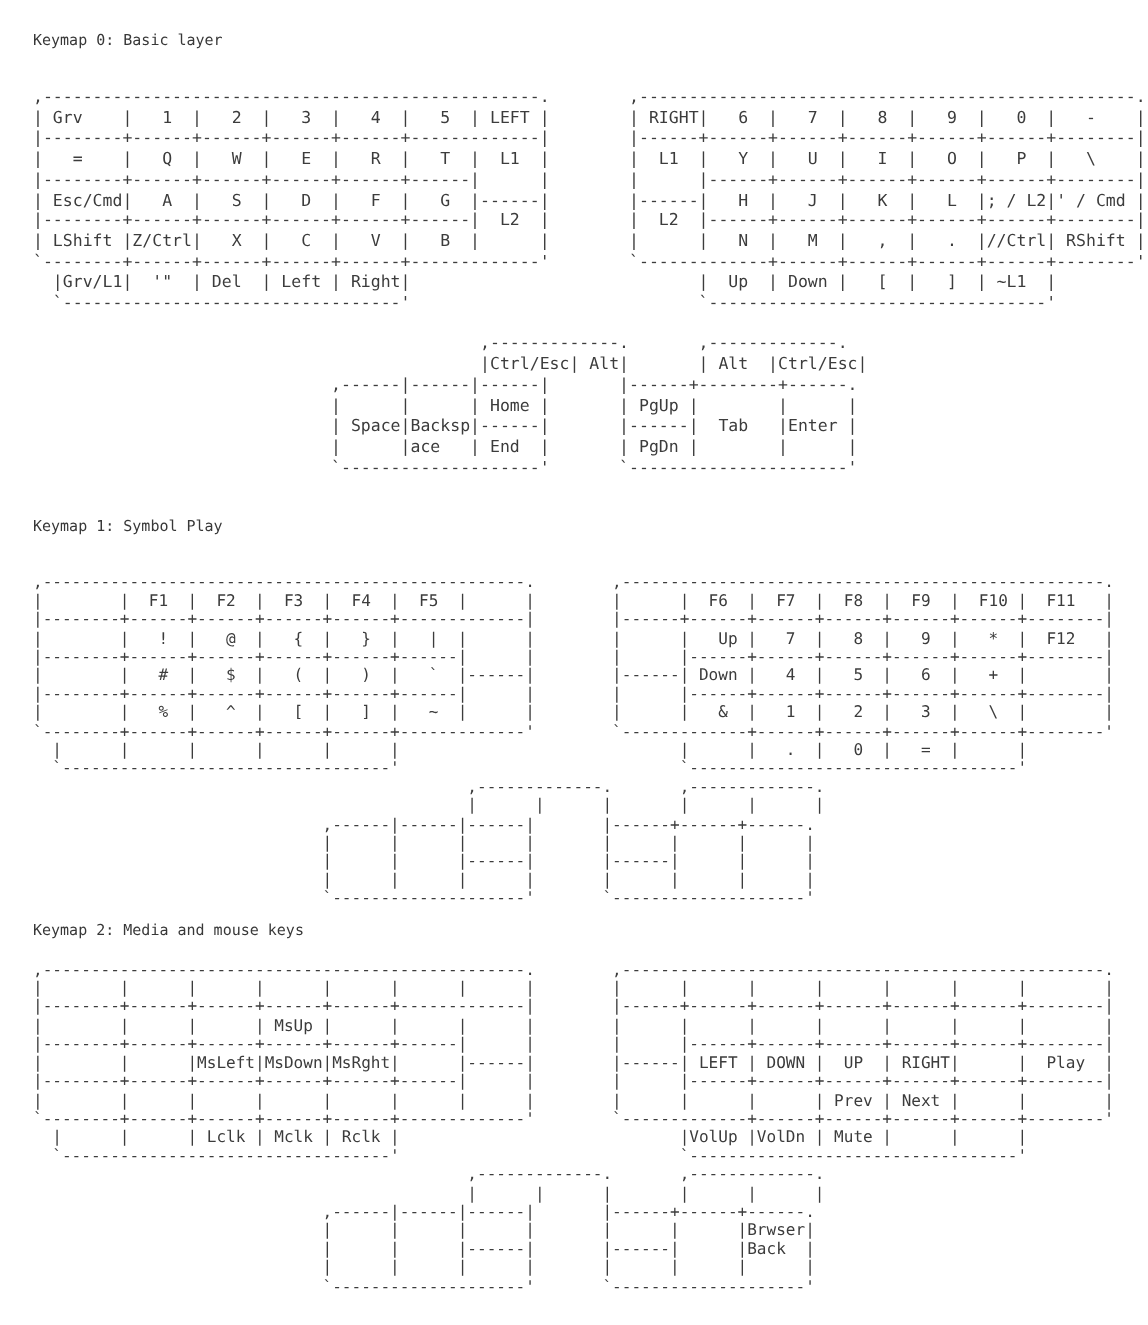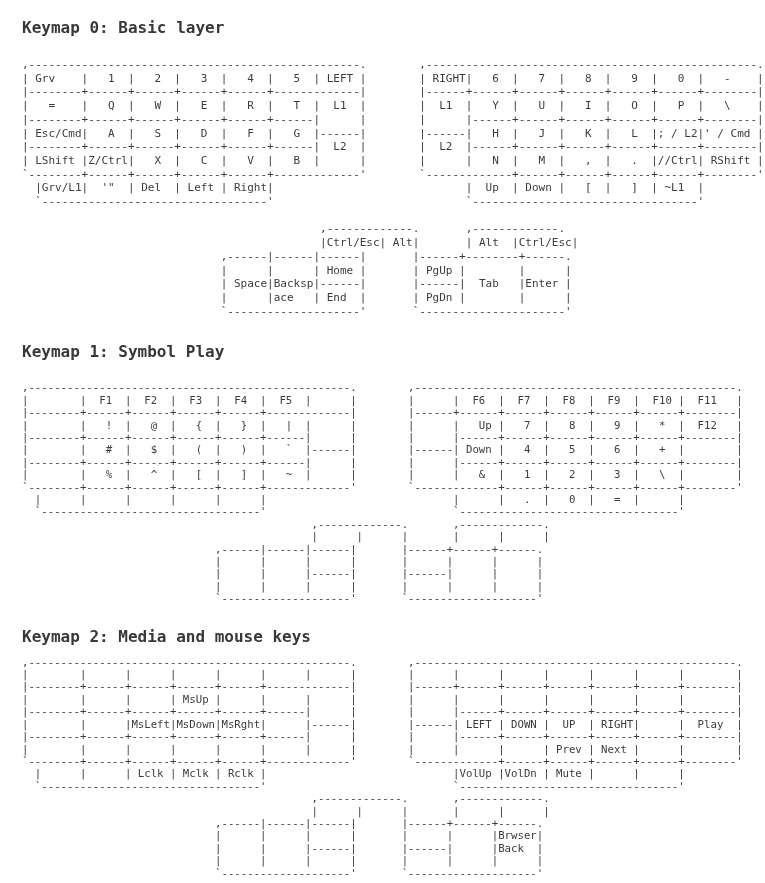--- a/index.html
+++ b/index.html
@@ -11,22 +11,22 @@
     width: 765px;
     height: 883px;
     overflow: hidden;
   }
   .doc {
     padding: 21px 0 0 22px;
     font-family: "DejaVu Sans Mono", "Liberation Mono", monospace;
     color: #3c3c3c;
   }
   .km-title {
-    font-size: 16px;
-    font-weight: bold;
+    font-size: 10px;
+    font-weight: normal;
     line-height: 13px;
     margin: 0;
     white-space: pre;
     color: #383838;
   }
   .km-art {
     margin: 0;
     white-space: pre;
     font-family: "DejaVu Sans Mono", "Liberation Mono", monospace;
   }
@@ -36,21 +36,21 @@
     margin-top: 24px;
   }
   #km1 .km-art,
   #km2 .km-art {
     font-size: 10.7px;
     line-height: 12.4px;
   }
   #km1 .km-art { margin-top: 24px; }
   #km2 .km-art { margin-top: 14px; }
   #km1 { margin-top: 27px; }
-  #km2 { margin-top: 24px; }
+  #km2 { margin-top: 8px; }
 </style>
 </head>
 <body>
 
 <div class="doc">
 
   <section class="km" id="km0">
     <h2 class="km-title">Keymap 0: Basic layer</h2>
     <pre class="km-art">,--------------------------------------------------.        ,--------------------------------------------------.
 | Grv    |   1  |   2  |   3  |   4  |   5  | LEFT |        | RIGHT|   6  |   7  |   8  |   9  |   0  |   -    |

